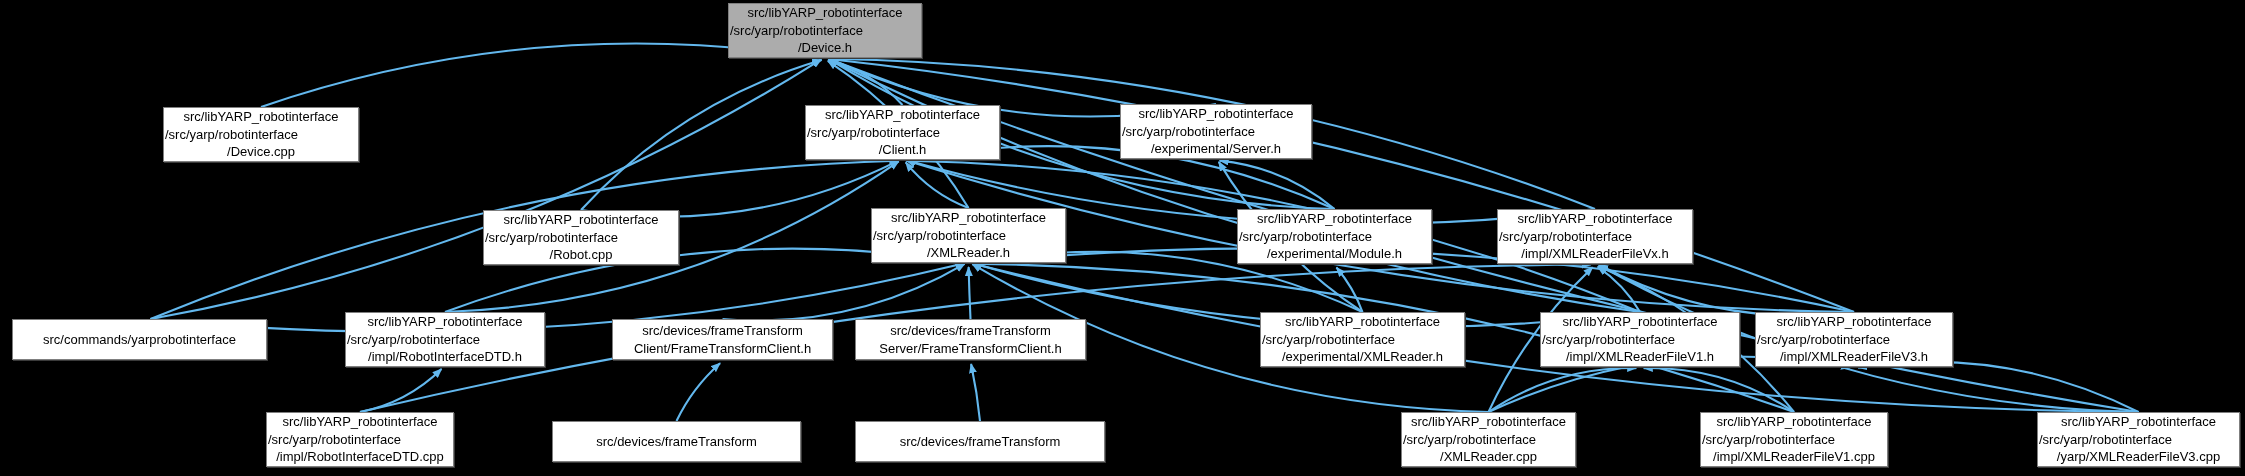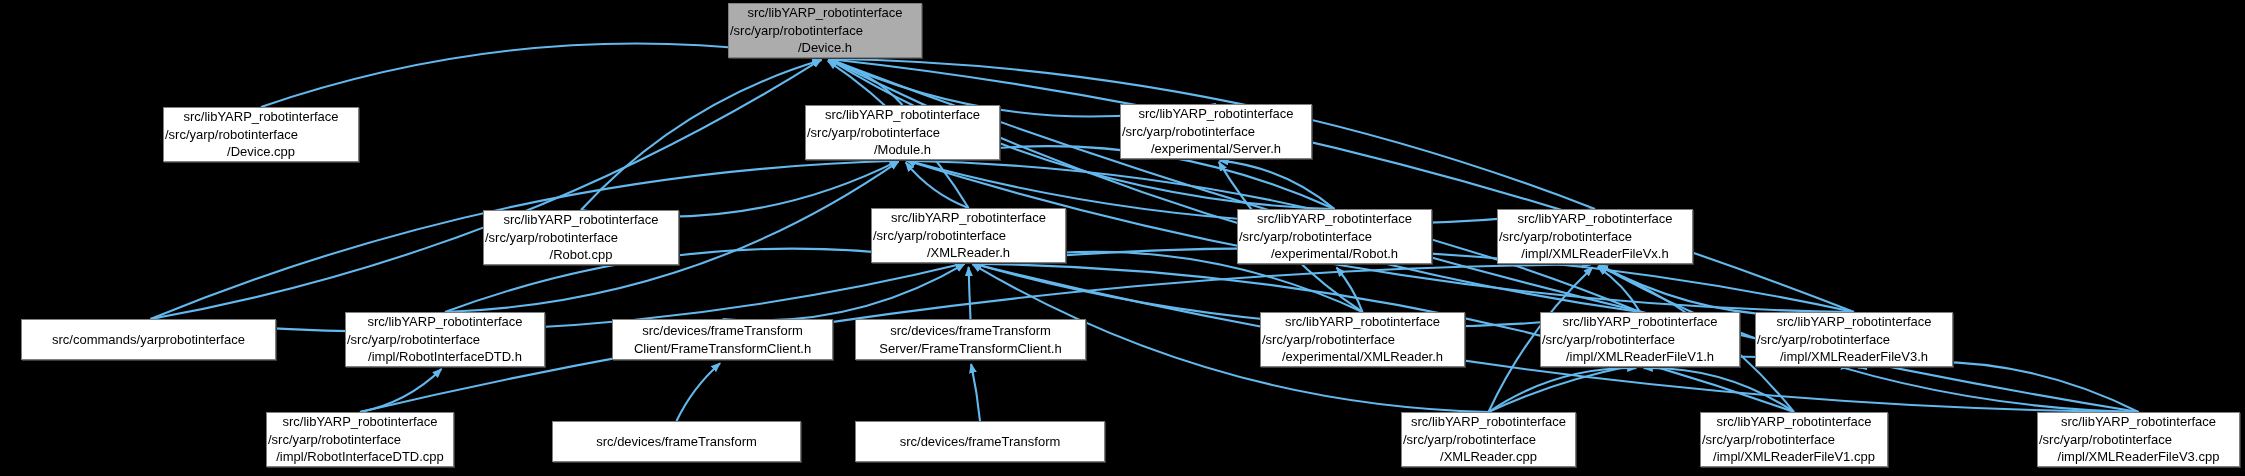--- a/index.html
+++ b/index.html
@@ -87,33 +87,33 @@
         <path d="M1488.5,412.0 Q1555.4,366.8 1636.2,368.1" marker-end="url(#ah)"></path>
         <path d="M1794.0,412.0 Q1725.8,366.4 1643.8,368.1" marker-end="url(#ah)"></path>
         <path d="M1488.5,412.0 Q1662.1,331.7 1850.0,367.5" marker-end="url(#ah)"></path>
         <path d="M2138.5,412.0 Q2005.3,344.9 1858.0,367.6" marker-end="url(#ah)"></path>
         <path d="M360.0,412.0 Q967.2,268.7 1591.0,264.5" marker-end="url(#ah)"></path>
       </g>
   </svg>
   <div id="node-layer">
       <div class="node root" style="left: 728px; top: 3px; width: 194px; height: 55px;"><span class="ln c">src/libYARP_robotinterface</span><span class="ln l">/src/yarp/robotinterface</span><span class="ln c">/Device.h</span></div>
       <div class="node" style="left: 163px; top: 107px; width: 196px; height: 55px;"><span class="ln c">src/libYARP_robotinterface</span><span class="ln l">/src/yarp/robotinterface</span><span class="ln c">/Device.cpp</span></div>
-      <div class="node" style="left: 805px; top: 105px; width: 195px; height: 55px;"><span class="ln c">src/libYARP_robotinterface</span><span class="ln l">/src/yarp/robotinterface</span><span class="ln c">/Module.h</span></div>
+      <div class="node" style="left: 805px; top: 105px; width: 195px; height: 55px;"><span class="ln c">src/libYARP_robotinterface</span><span class="ln l">/src/yarp/robotinterface</span><span class="ln c">/Client.h</span></div>
       <div class="node" style="left: 1120px; top: 104px; width: 192px; height: 55px;"><span class="ln c">src/libYARP_robotinterface</span><span class="ln l">/src/yarp/robotinterface</span><span class="ln c">/experimental/Server.h</span></div>
       <div class="node" style="left: 483px; top: 210px; width: 196px; height: 55px;"><span class="ln c">src/libYARP_robotinterface</span><span class="ln l">/src/yarp/robotinterface</span><span class="ln c">/Robot.cpp</span></div>
       <div class="node" style="left: 871px; top: 208px; width: 195px; height: 55px;"><span class="ln c">src/libYARP_robotinterface</span><span class="ln l">/src/yarp/robotinterface</span><span class="ln c">/XMLReader.h</span></div>
-      <div class="node" style="left: 1237px; top: 209px; width: 195px; height: 55px;"><span class="ln c">src/libYARP_robotinterface</span><span class="ln l">/src/yarp/robotinterface</span><span class="ln c">/experimental/Robot.h</span></div>
+      <div class="node" style="left: 1237px; top: 209px; width: 195px; height: 55px;"><span class="ln c">src/libYARP_robotinterface</span><span class="ln l">/src/yarp/robotinterface</span><span class="ln c">/experimental/Module.h</span></div>
       <div class="node" style="left: 1497px; top: 209px; width: 196px; height: 55px;"><span class="ln c">src/libYARP_robotinterface</span><span class="ln l">/src/yarp/robotinterface</span><span class="ln c">/impl/XMLReaderFileVx.h</span></div>
-      <div class="node" style="left: 21px; top: 319px; width: 255px; height: 41px;"><span class="ln c">src/commands/yarprobotinterface</span></div>
+      <div class="node" style="left: 12px; top: 319px; width: 255px; height: 41px;"><span class="ln c">src/commands/yarprobotinterface</span></div>
       <div class="node" style="left: 345px; top: 312px; width: 200px; height: 55px;"><span class="ln c">src/libYARP_robotinterface</span><span class="ln l">/src/yarp/robotinterface</span><span class="ln c">/impl/RobotInterfaceDTD.h</span></div>
       <div class="node" style="left: 612px; top: 319px; width: 221px; height: 41px;"><span class="ln c">src/devices/frameTransform</span><span class="ln c">Client/FrameTransformClient.h</span></div>
       <div class="node" style="left: 855px; top: 319px; width: 231px; height: 41px;"><span class="ln c">src/devices/frameTransform</span><span class="ln c">Server/FrameTransformClient.h</span></div>
       <div class="node" style="left: 1260px; top: 312px; width: 205px; height: 55px;"><span class="ln c">src/libYARP_robotinterface</span><span class="ln l">/src/yarp/robotinterface</span><span class="ln c">/experimental/XMLReader.h</span></div>
       <div class="node" style="left: 1540px; top: 312px; width: 200px; height: 55px;"><span class="ln c">src/libYARP_robotinterface</span><span class="ln l">/src/yarp/robotinterface</span><span class="ln c">/impl/XMLReaderFileV1.h</span></div>
       <div class="node" style="left: 1755px; top: 312px; width: 198px; height: 55px;"><span class="ln c">src/libYARP_robotinterface</span><span class="ln l">/src/yarp/robotinterface</span><span class="ln c">/impl/XMLReaderFileV3.h</span></div>
       <div class="node" style="left: 266px; top: 412px; width: 188px; height: 55px;"><span class="ln c">src/libYARP_robotinterface</span><span class="ln l">/src/yarp/robotinterface</span><span class="ln c">/impl/RobotInterfaceDTD.cpp</span></div>
       <div class="node" style="left: 552px; top: 421px; width: 249px; height: 41px;"><span class="ln c">src/devices/frameTransform</span></div>
       <div class="node" style="left: 855px; top: 421px; width: 250px; height: 41px;"><span class="ln c">src/devices/frameTransform</span></div>
       <div class="node" style="left: 1401px; top: 412px; width: 175px; height: 55px;"><span class="ln c">src/libYARP_robotinterface</span><span class="ln l">/src/yarp/robotinterface</span><span class="ln c">/XMLReader.cpp</span></div>
       <div class="node" style="left: 1700px; top: 412px; width: 188px; height: 55px;"><span class="ln c">src/libYARP_robotinterface</span><span class="ln l">/src/yarp/robotinterface</span><span class="ln c">/impl/XMLReaderFileV1.cpp</span></div>
-      <div class="node" style="left: 2037px; top: 412px; width: 203px; height: 55px;"><span class="ln c">src/libYARP_robotinterface</span><span class="ln l">/src/yarp/robotinterface</span><span class="ln c">/impl/XMLReaderFileV3.cpp</span></div>
+      <div class="node" style="left: 2037px; top: 412px; width: 203px; height: 55px;"><span class="ln c">src/libYARP_robotinterface</span><span class="ln l">/src/yarp/robotinterface</span><span class="ln c">/yarp/XMLReaderFileV3.cpp</span></div>
     </div>
 </div>
 
 </body></html>

